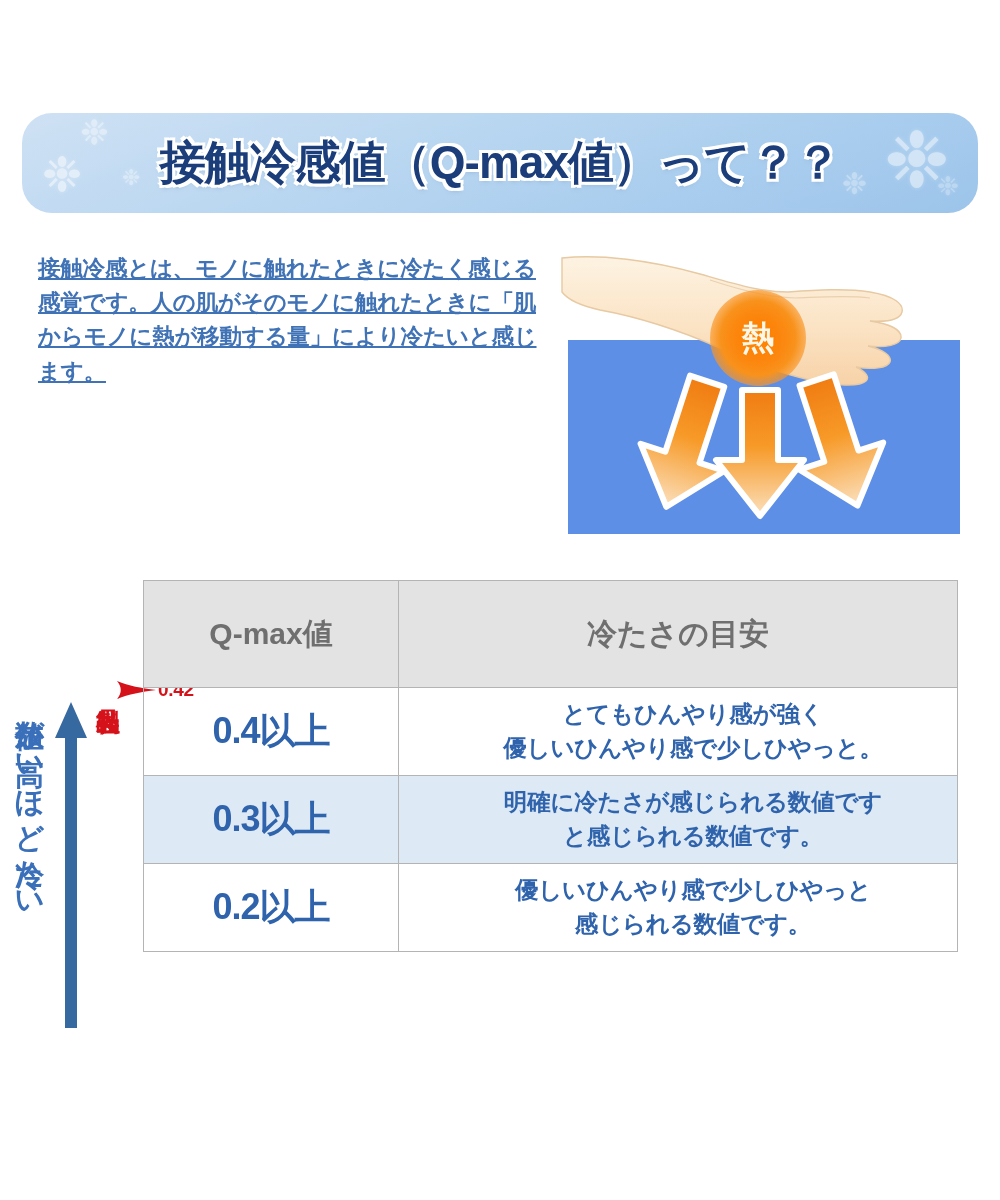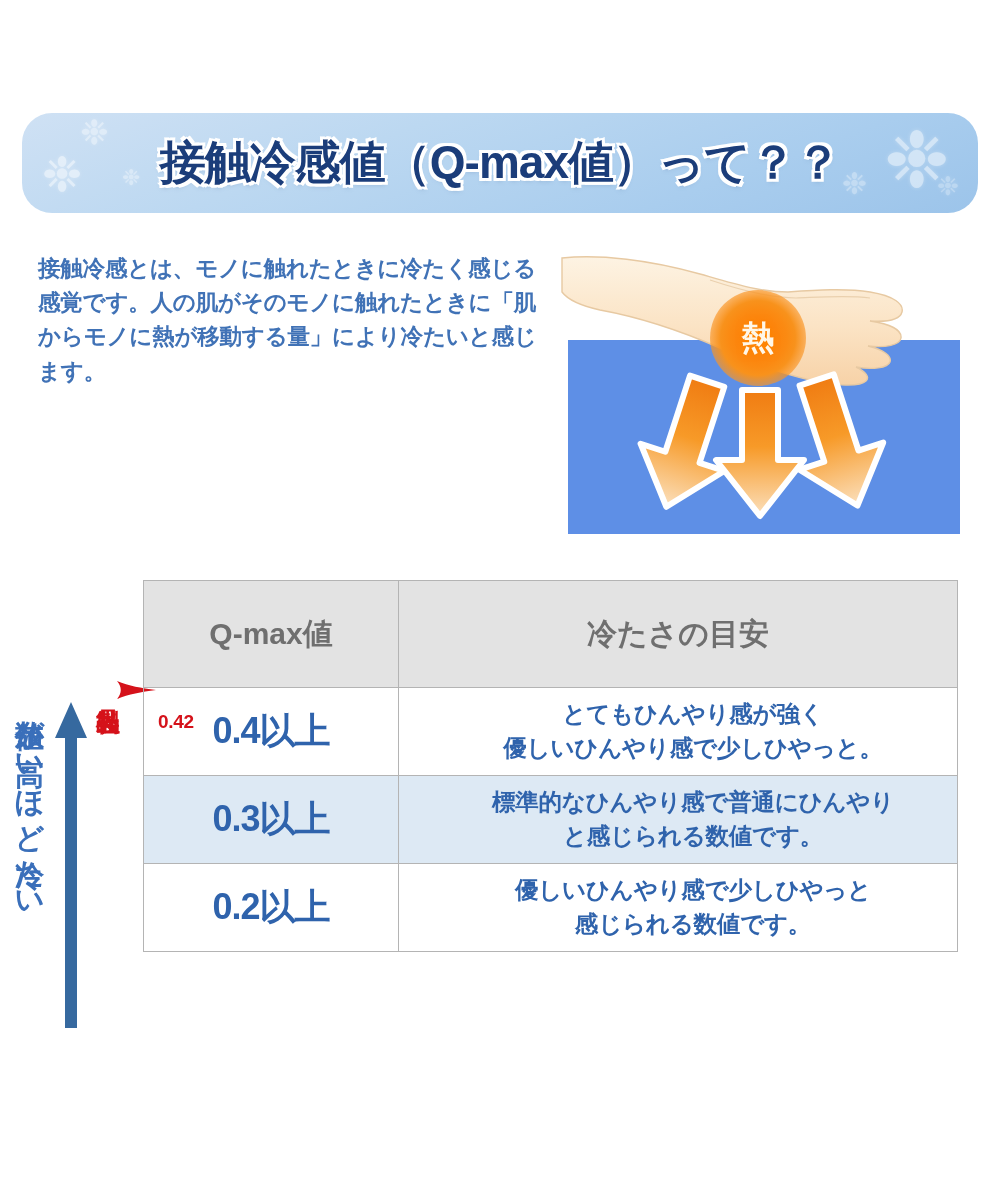--- a/index.html
+++ b/index.html
@@ -65,20 +65,21 @@
   .intro {
     position: absolute;
     left: 38px;
     top: 252px;
     width: 500px;
     color: #4072b6;
     font-size: 22.5px;
     font-weight: bold;
     line-height: 1.52;
     letter-spacing: -0.2px;
+    text-decoration: underline;
   }
   .intro p { margin: 0; }
   .intro .p2 { margin-top: 26px; }
 
   
   .illus {
     position: absolute;
     left: 560px;
     top: 248px;
     width: 400px;
@@ -163,21 +164,21 @@
   .red-pointer {
     position: absolute;
     left: 117px;
     top: 679px;
     width: 40px;
     height: 22px;
   }
   .qmax-value {
     position: absolute;
     left: 158px;
-    top: 711px;
+    top: 679px;
     font-size: 19px;
     font-weight: bold;
     color: #d5121a;
     letter-spacing: -0.3px;
   }
 
   
   .qtable {
     position: absolute;
     left: 143px;
@@ -316,21 +317,21 @@
     <tr>
       <td class="cell-value">0.4以上</td>
       <td class="cell-desc">
         <div>とてもひんやり感が強く</div>
         <div>優しいひんやり感で少しひやっと。</div>
       </td>
     </tr>
     <tr class="alt">
       <td class="cell-value">0.3以上</td>
       <td class="cell-desc">
-        <div>標準的なひんやり感で普通にひんやり</div>
+        <div>明確に冷たさが感じられる数値です</div>
         <div>と感じられる数値です。</div>
       </td>
     </tr>
     <tr>
       <td class="cell-value">0.2以上</td>
       <td class="cell-desc">
         <div>優しいひんやり感で少しひやっと</div>
         <div>感じられる数値です。</div>
       </td>
     </tr>

